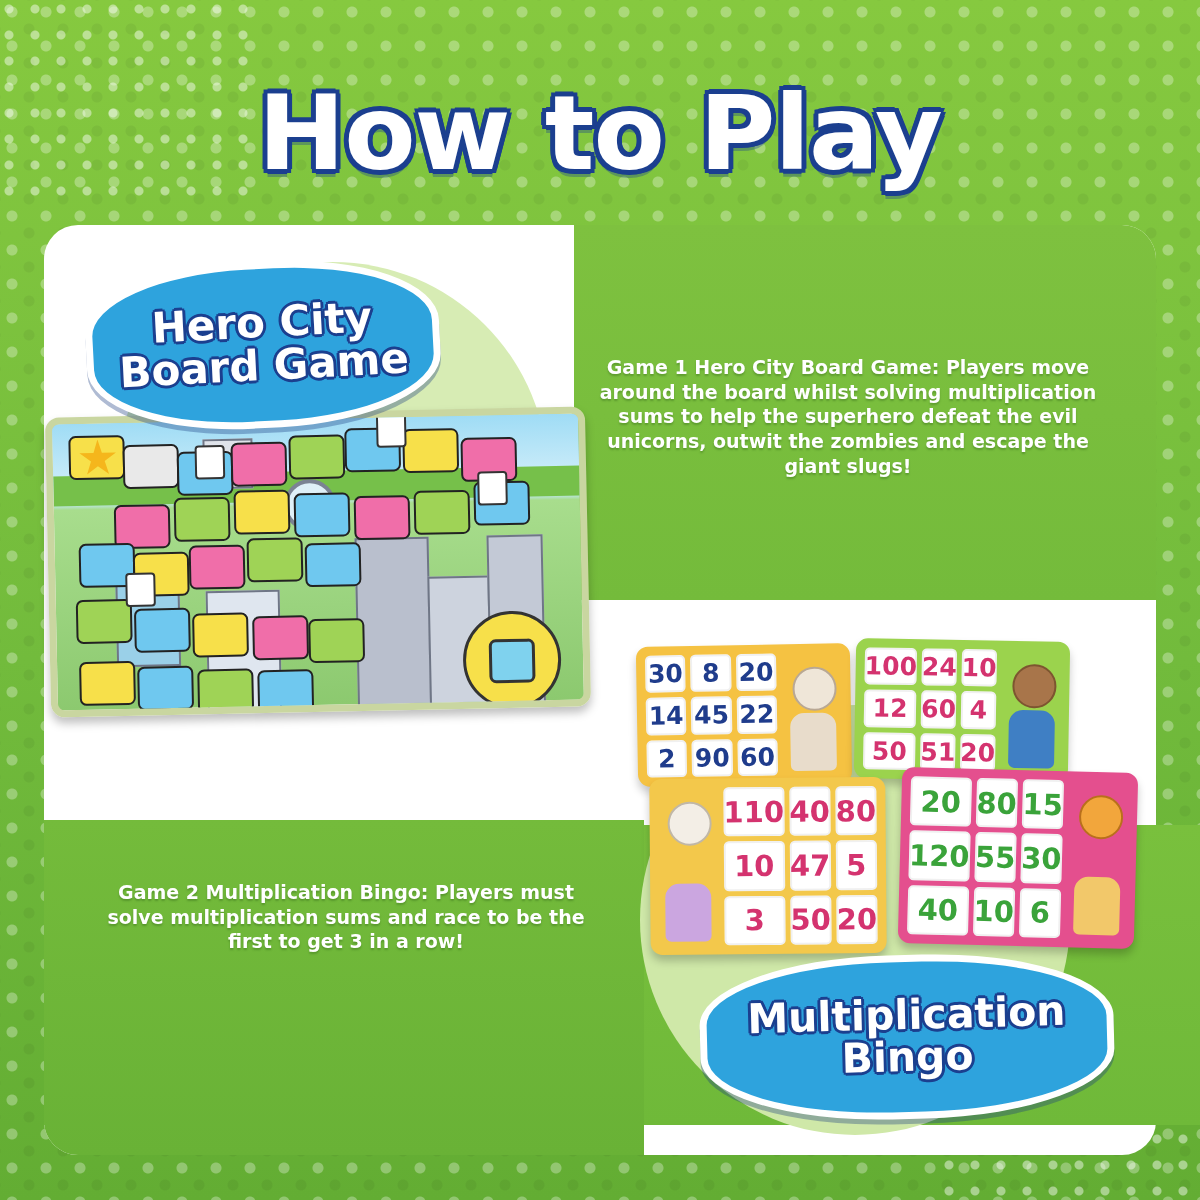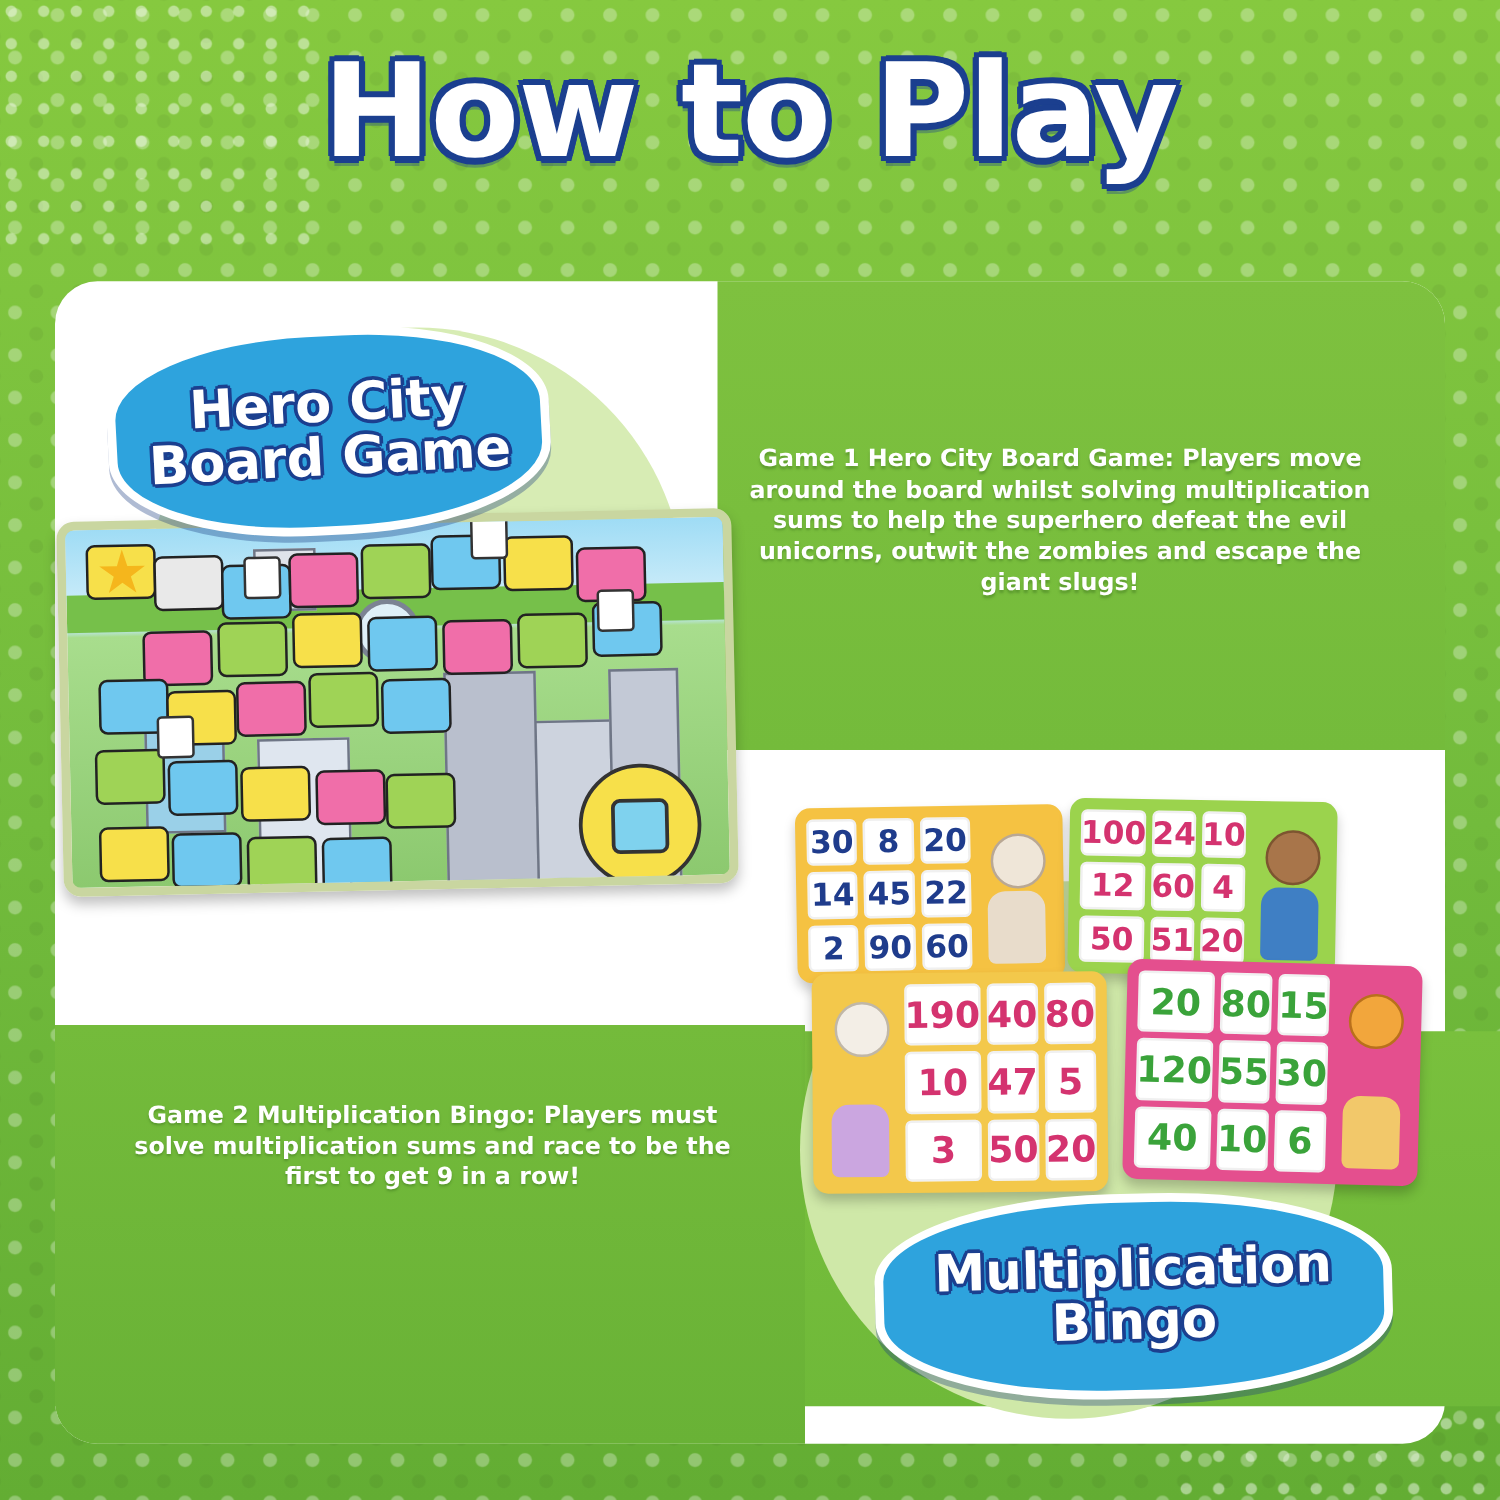--- a/index.html
+++ b/index.html
@@ -36,20 +36,21 @@
     display: inline-block;
     font-family: "DejaVu Sans", sans-serif;
     font-weight: bold;
     font-size: 104px;
     letter-spacing: -1px;
     color: #ffffff;
     text-shadow:
       -5px 0 0 #1b3f8f, 5px 0 0 #1b3f8f, 0 -5px 0 #1b3f8f, 0 5px 0 #1b3f8f,
       -4px -4px 0 #1b3f8f, 4px -4px 0 #1b3f8f, -4px 4px 0 #1b3f8f, 4px 4px 0 #1b3f8f,
       0 8px 0 rgba(27,63,143,0.35);
+    margin-top: 44px;
   }
 
   
   .panel {
     position: absolute;
     left: 44px;
     top: 225px;
     width: 1112px;
     height: 930px;
     background: #ffffff;
@@ -370,21 +371,21 @@
       <div class="char-body" style="background:#3f7fc4;"></div>
     </div>
   </div>
 
   <div class="bingo-card" id="card-llama">
     <div class="bingo-char" style="margin-left:0;margin-right:7px;">
       <div class="char-head" style="background:#f3eee6;border:2px solid #c0b7a7;"></div>
       <div class="char-body" style="background:#cba6e0;"></div>
     </div>
     <div class="bingo-grid">
-      <div class="bingo-cell">190</div>
+      <div class="bingo-cell">110</div>
       <div class="bingo-cell">40</div>
       <div class="bingo-cell">80</div>
       <div class="bingo-cell">10</div>
       <div class="bingo-cell">47</div>
       <div class="bingo-cell">5</div>
       <div class="bingo-cell">3</div>
       <div class="bingo-cell">50</div>
       <div class="bingo-cell">20</div>
     </div>
   </div>
@@ -407,15 +408,15 @@
     </div>
   </div>
 
   <div class="bubble" id="bubble-bingo">
     <div class="bubble-text">
       <span>Multiplication</span><br>
       <span>Bingo</span>
     </div>
   </div>
 
-  <div class="desc" id="desc-2">Game 2 Multiplication Bingo: Players must solve multiplication sums and race to be the first to get 9 in a row!</div>
+  <div class="desc" id="desc-2">Game 2 Multiplication Bingo: Players must solve multiplication sums and race to be the first to get 3 in a row!</div>
 
 </div>
 
 </body></html>

